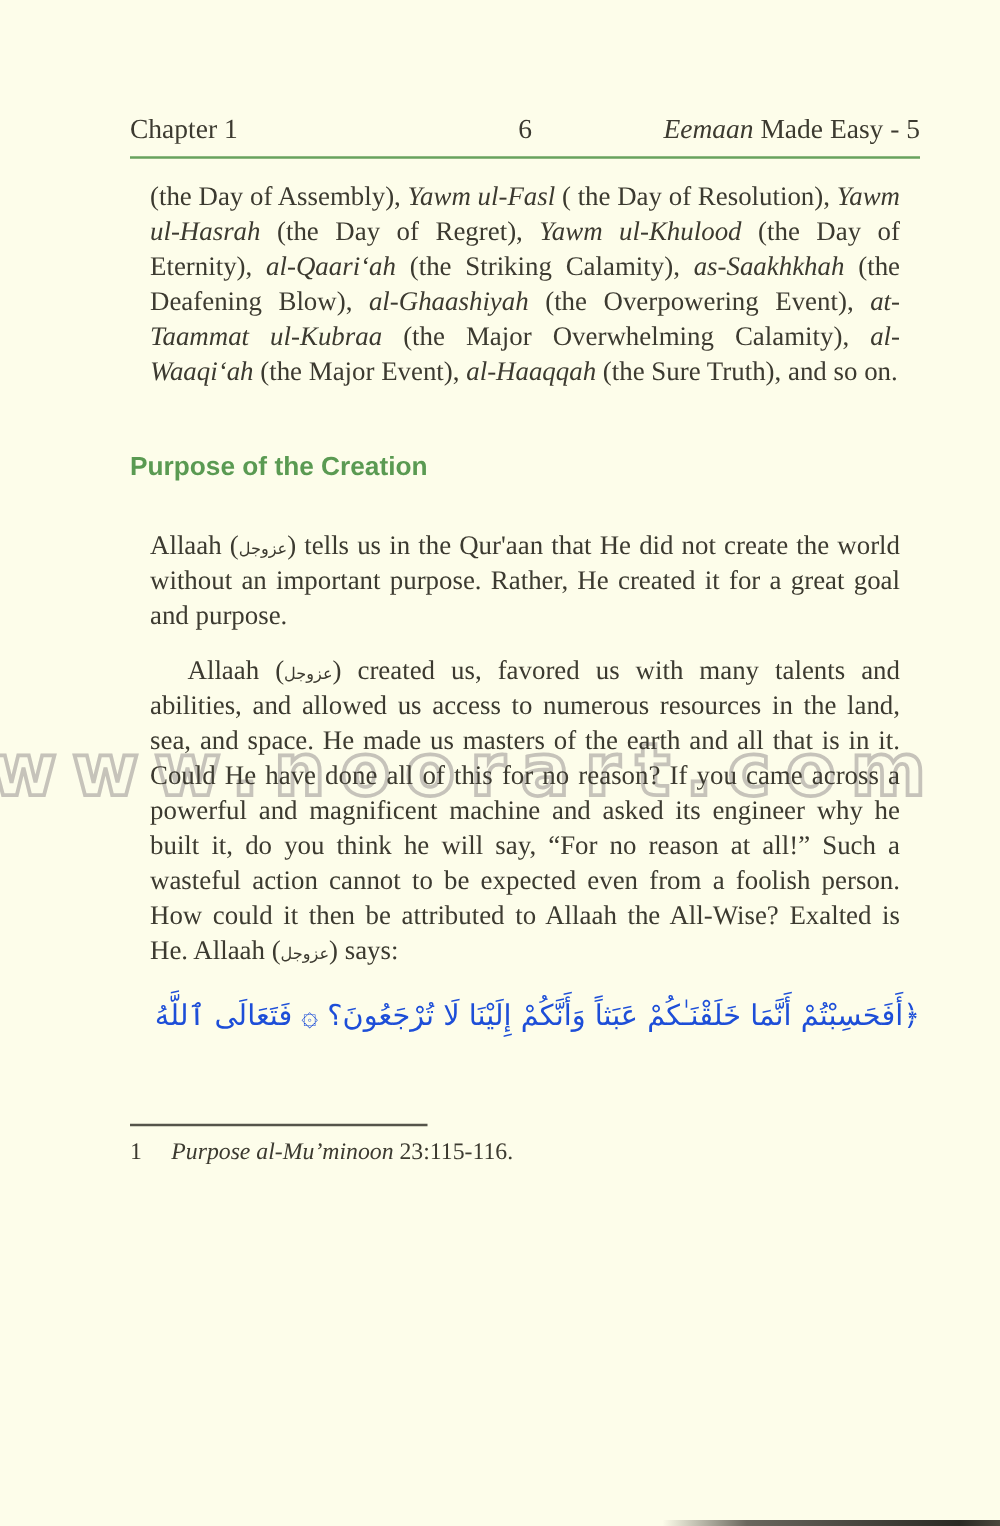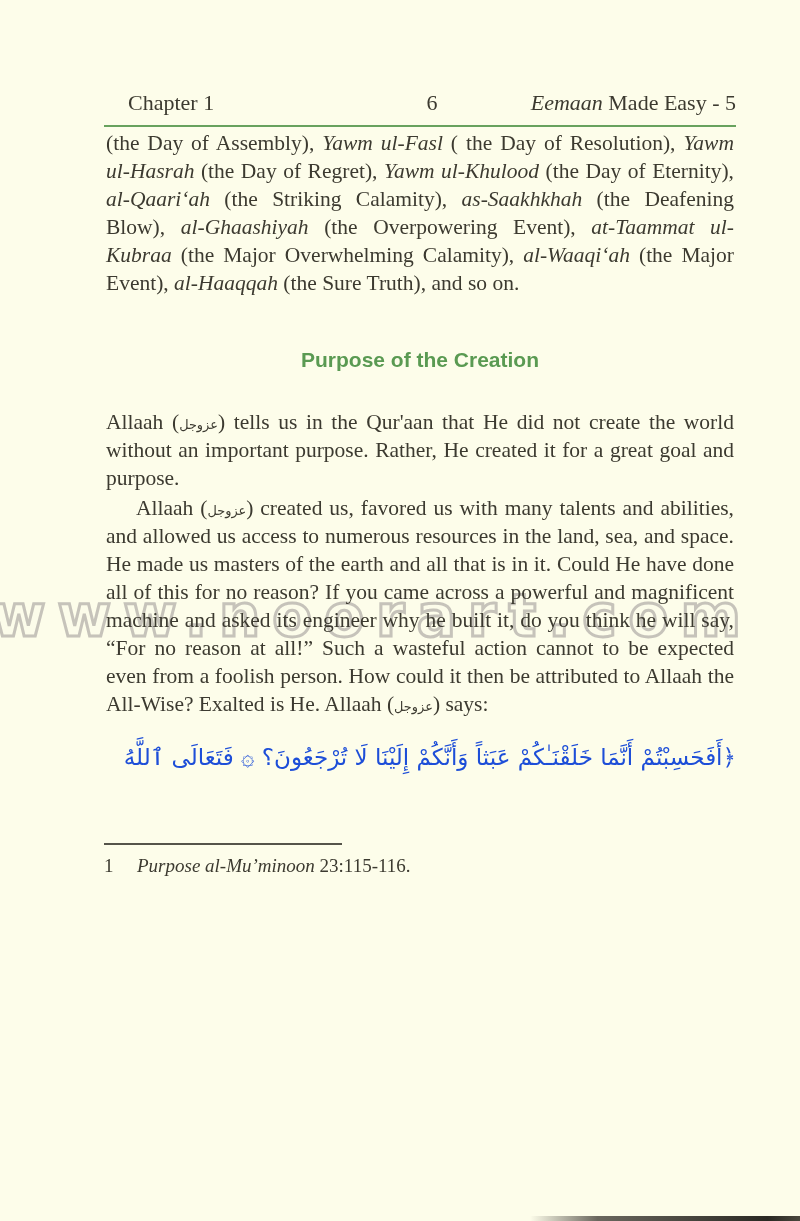--- a/index.html
+++ b/index.html
@@ -12,30 +12,30 @@
     position:absolute; top:582px; left:-8px; width:820px; z-index:0;
     font-family:"DejaVu Sans", sans-serif; font-weight:bold;
     font-size:58px; letter-spacing:12px; white-space:nowrap;
     color:#c6c3ba;
     -webkit-text-fill-color:rgba(253,253,234,0.25);
     -webkit-text-stroke:3px #c6c3ba;
     user-select:none;
   }
   .content { position:relative; z-index:1; padding:90px 64px 0 104px; }
   .header-row { display:flex; align-items:baseline; font-size:22px; }
-  .header-left  { flex:1; text-align:left;margin-left:24px; }
+  .header-left  { flex:1; text-align:left; }
   .header-center{ flex:0 0 auto; }
   .header-right { flex:1; text-align:right; }
   .header-right .it { font-style:italic; }
   .header-rule { border:none; border-top:2px solid #68a25e; margin:9px 0 0 0; height:0; }
-  p.body { font-size:21.5px; line-height:28px; text-align:justify; margin:2px; }
+  p.body { font-size:21.5px; line-height:28px; text-align:justify; margin:16px; }
   .para1 { margin-top:19px; }
   .heading {
     font-family:"Liberation Sans", sans-serif; font-size:21px; font-weight:bold;
-    color:#5a9a52; margin:51px 0 36px 0;text-align:center;
+    color:#5a9a52; margin:51px 0 36px 0;
   }
   .para3 { text-indent:30px; }
   .it { font-style:italic; }
   .honorific {
     font-family:"DejaVu Sans", sans-serif; font-size:0.6em;
     line-height:1; letter-spacing:-1px;
   }
   .arabic {
     direction:rtl; text-align:right;
     font-family:"DejaVu Sans", sans-serif; color:#1d4ed8;

